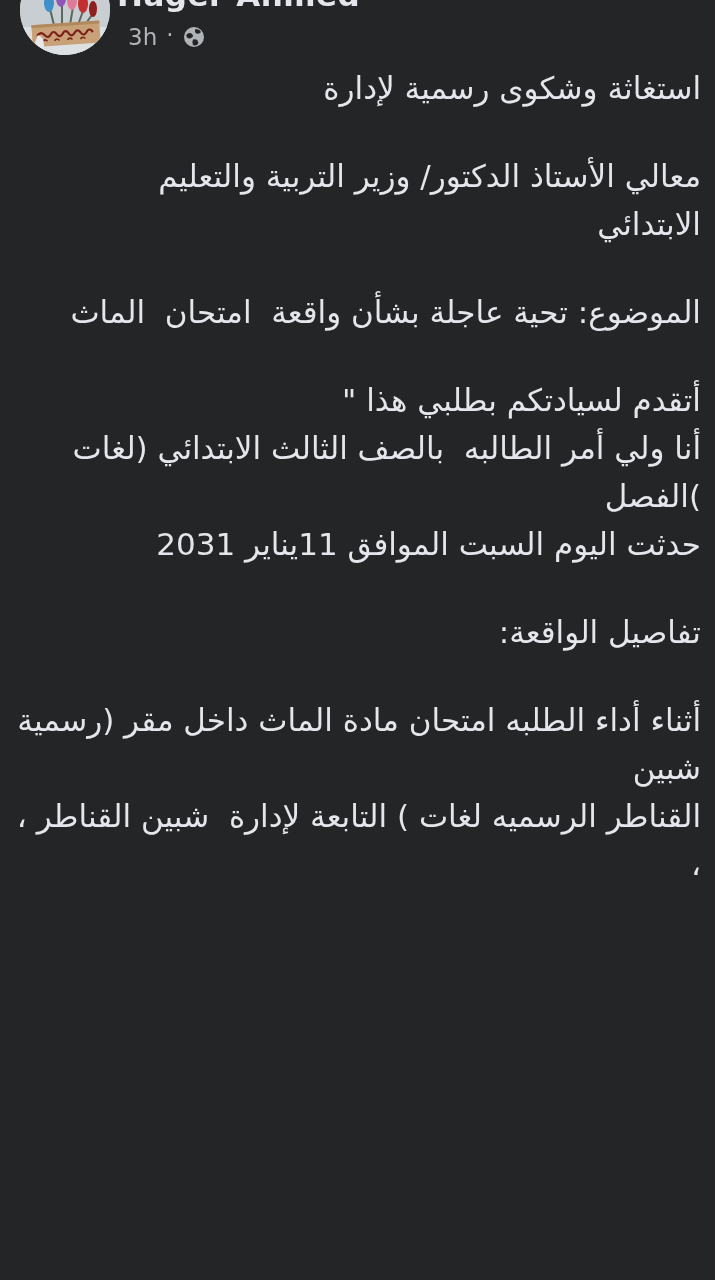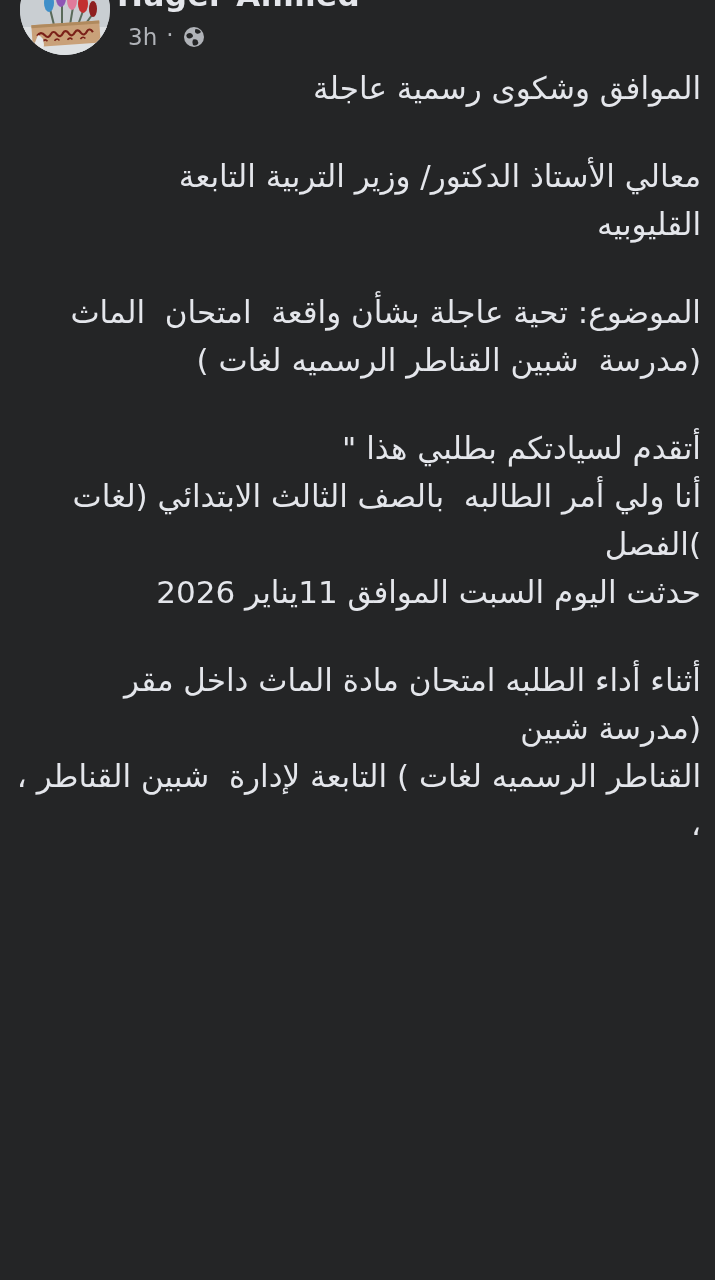--- a/index.html
+++ b/index.html
@@ -124,26 +124,26 @@
         <circle cx="11" cy="11" r="10" fill="#b0b3b8"></circle>
         <path d="M4 8 q3 -2 5 0 q2 2 0 3.5 q-3 2 -5 0 q-1.5 -1.8 0 -3.5 z" fill="#242526"></path>
         <path d="M12.5 3 q4 0 5.5 3 q-2 2.5 -4.5 1.5 q-2.5 -1 -1 -4.5 z" fill="#242526"></path>
         <path d="M10 13.5 q3 -1 4.5 1 q1.5 2 0 4 q-2 1.8 -4.5 0.5 q-1.5 -2.5 0 -5.5 z" fill="#242526"></path>
       </svg>
     </div>
 
   </div>
 
   <div class="post-text">
-    <div class="line">الموافق وشكوى رسمية عاجلة</div>
-    <div class="line gap">معالي الأستاذ الدكتور/ وزير التربية التابعة</div>
-    <div class="line">القليوبيه</div>
+    <div class="line">استغاثة وشكوى رسمية لإدارة</div>
+    <div class="line gap">معالي الأستاذ الدكتور/ وزير التربية والتعليم</div>
+    <div class="line">الابتدائي</div>
     <div class="line gap">الموضوع: تحية عاجلة بشأن واقعة  امتحان  الماث</div>
-    <div class="line">(مدرسة  شبين القناطر الرسميه لغات )</div>
     <div class="line gap">أتقدم لسيادتكم بطلبي هذا "</div>
     <div class="line">أنا ولي أمر الطالبه  بالصف الثالث الابتدائي (لغات )الفصل</div>
-    <div class="line">حدثت اليوم السبت الموافق 11يناير 2026</div>
-    <div class="line gap">أثناء أداء الطلبه امتحان مادة الماث داخل مقر (مدرسة شبين</div>
+    <div class="line">حدثت اليوم السبت الموافق 11يناير 2031</div>
+    <div class="line gap">تفاصيل الواقعة:</div>
+    <div class="line gap">أثناء أداء الطلبه امتحان مادة الماث داخل مقر (رسمية شبين</div>
     <div class="line">القناطر الرسميه لغات ) التابعة لإدارة  شبين القناطر ، ،</div>
 
   </div>
 
 </div>
 
 </body></html>

